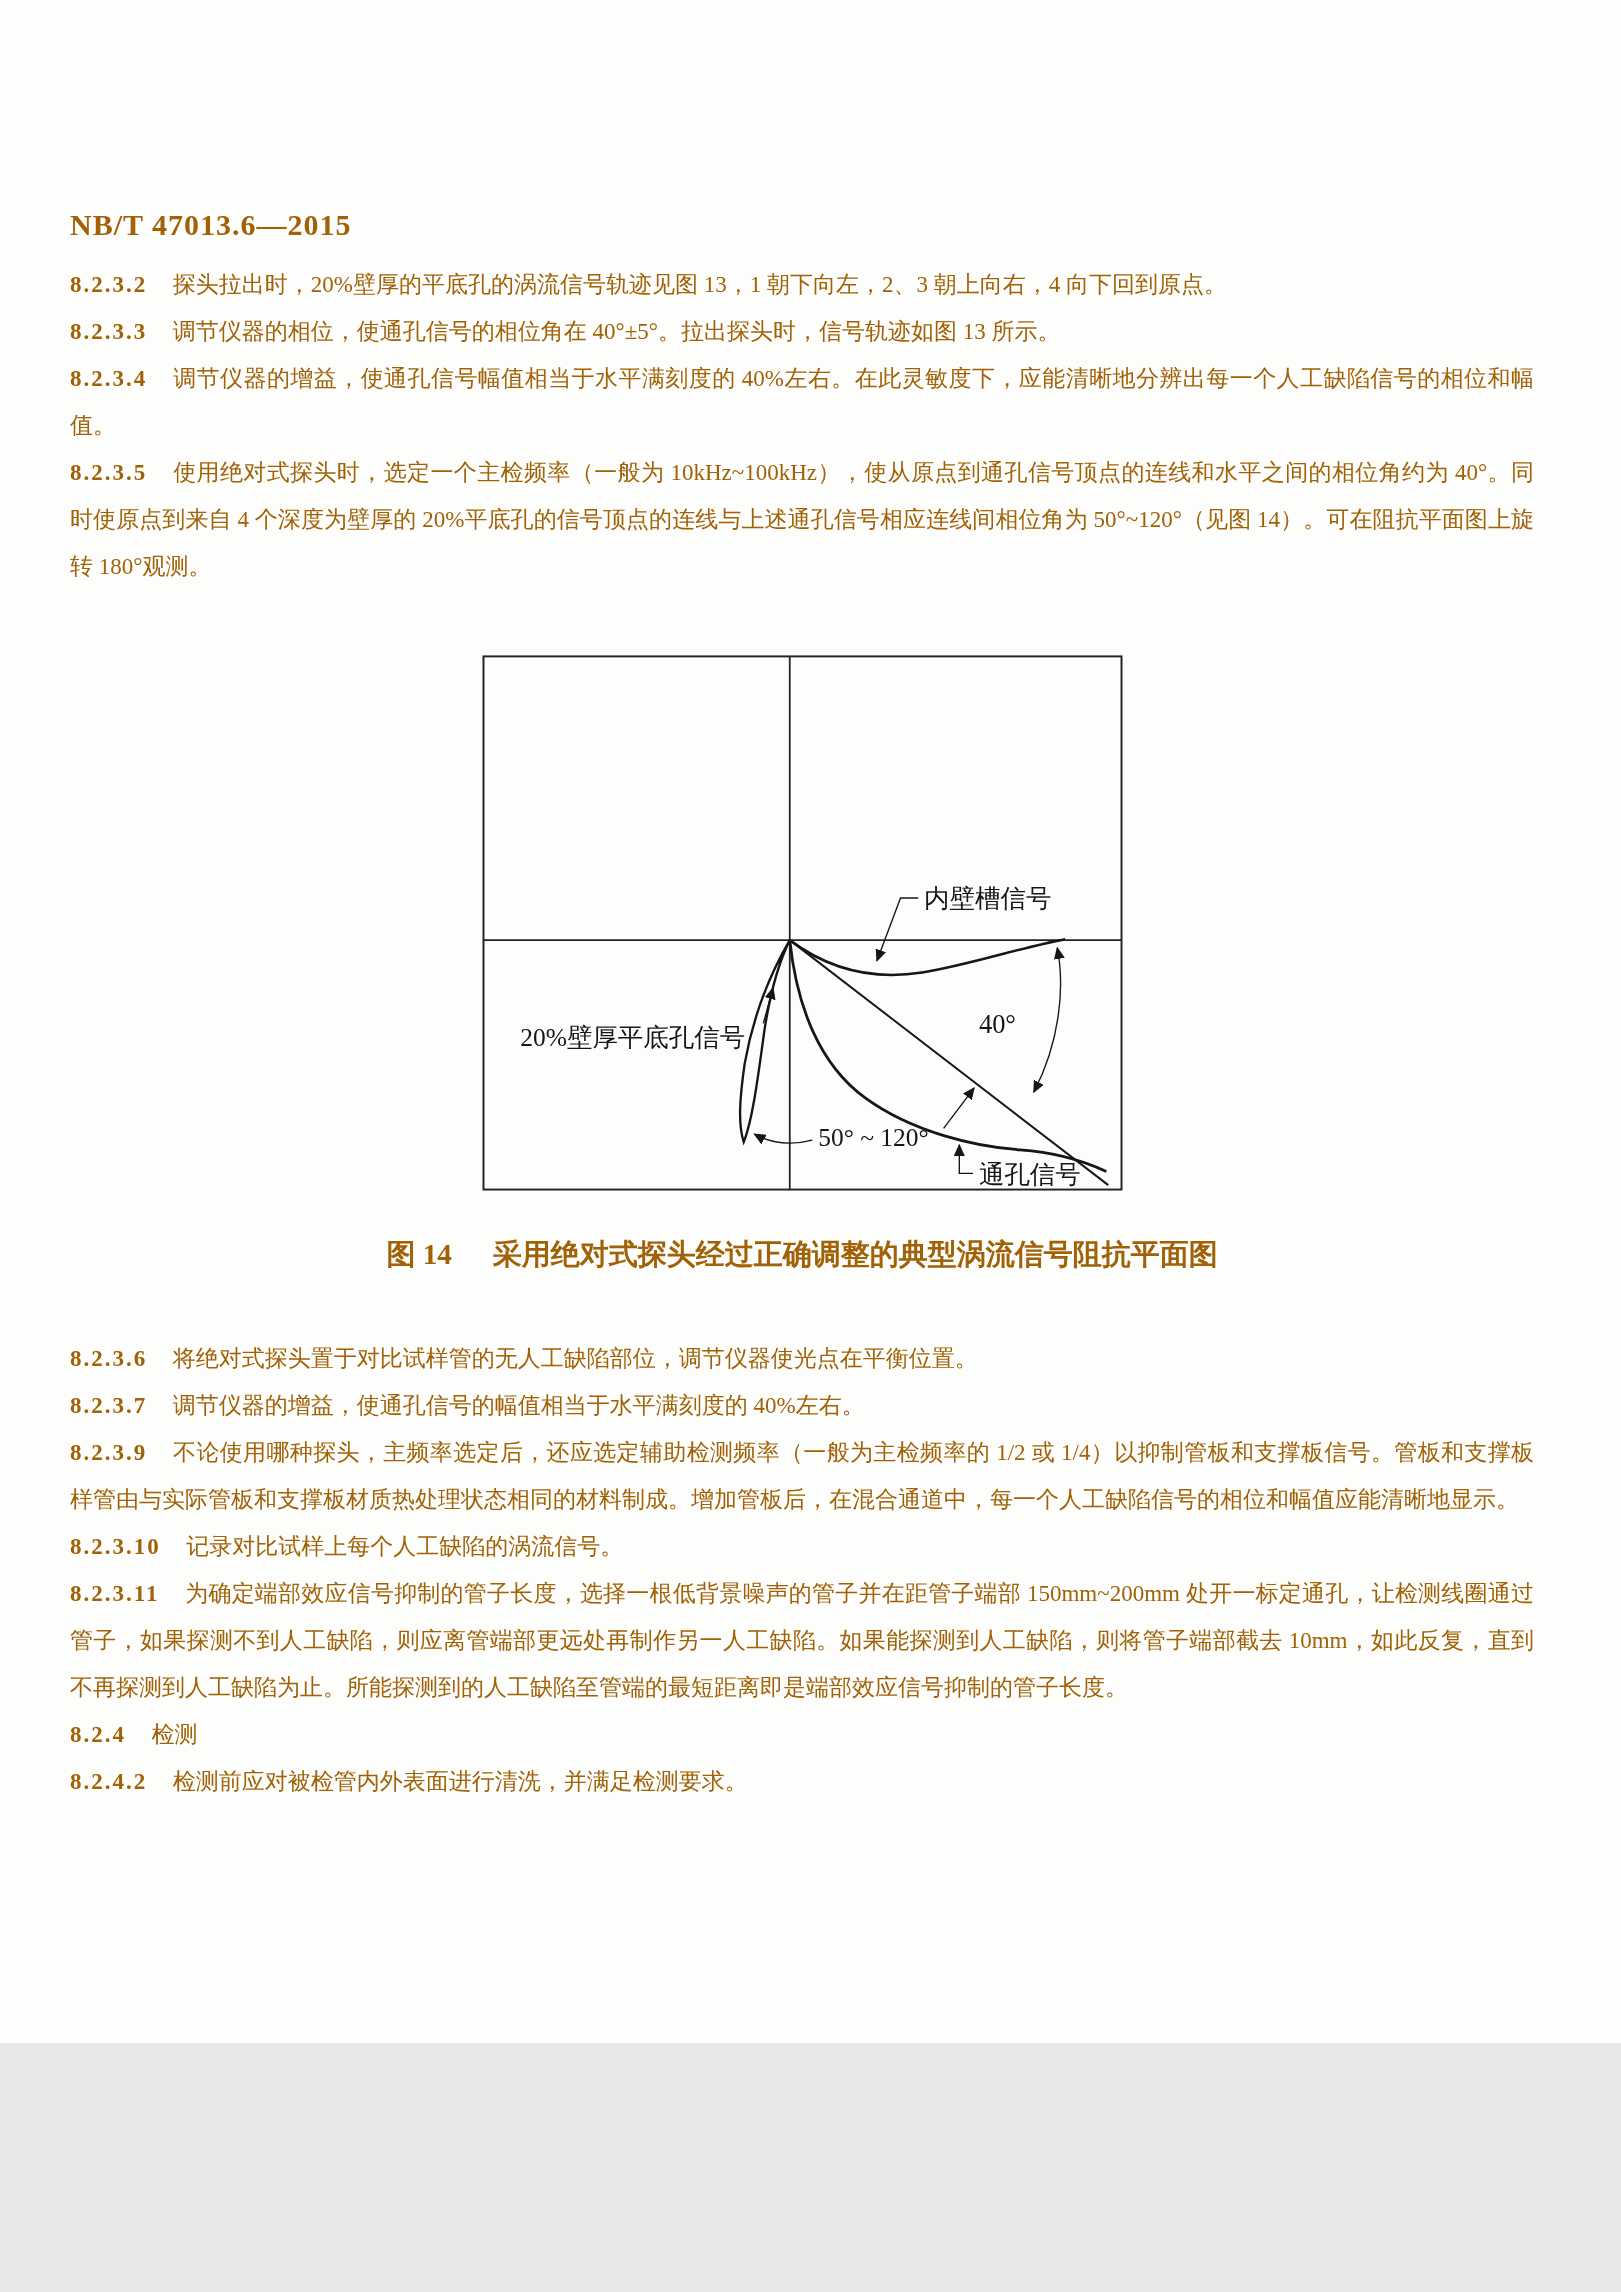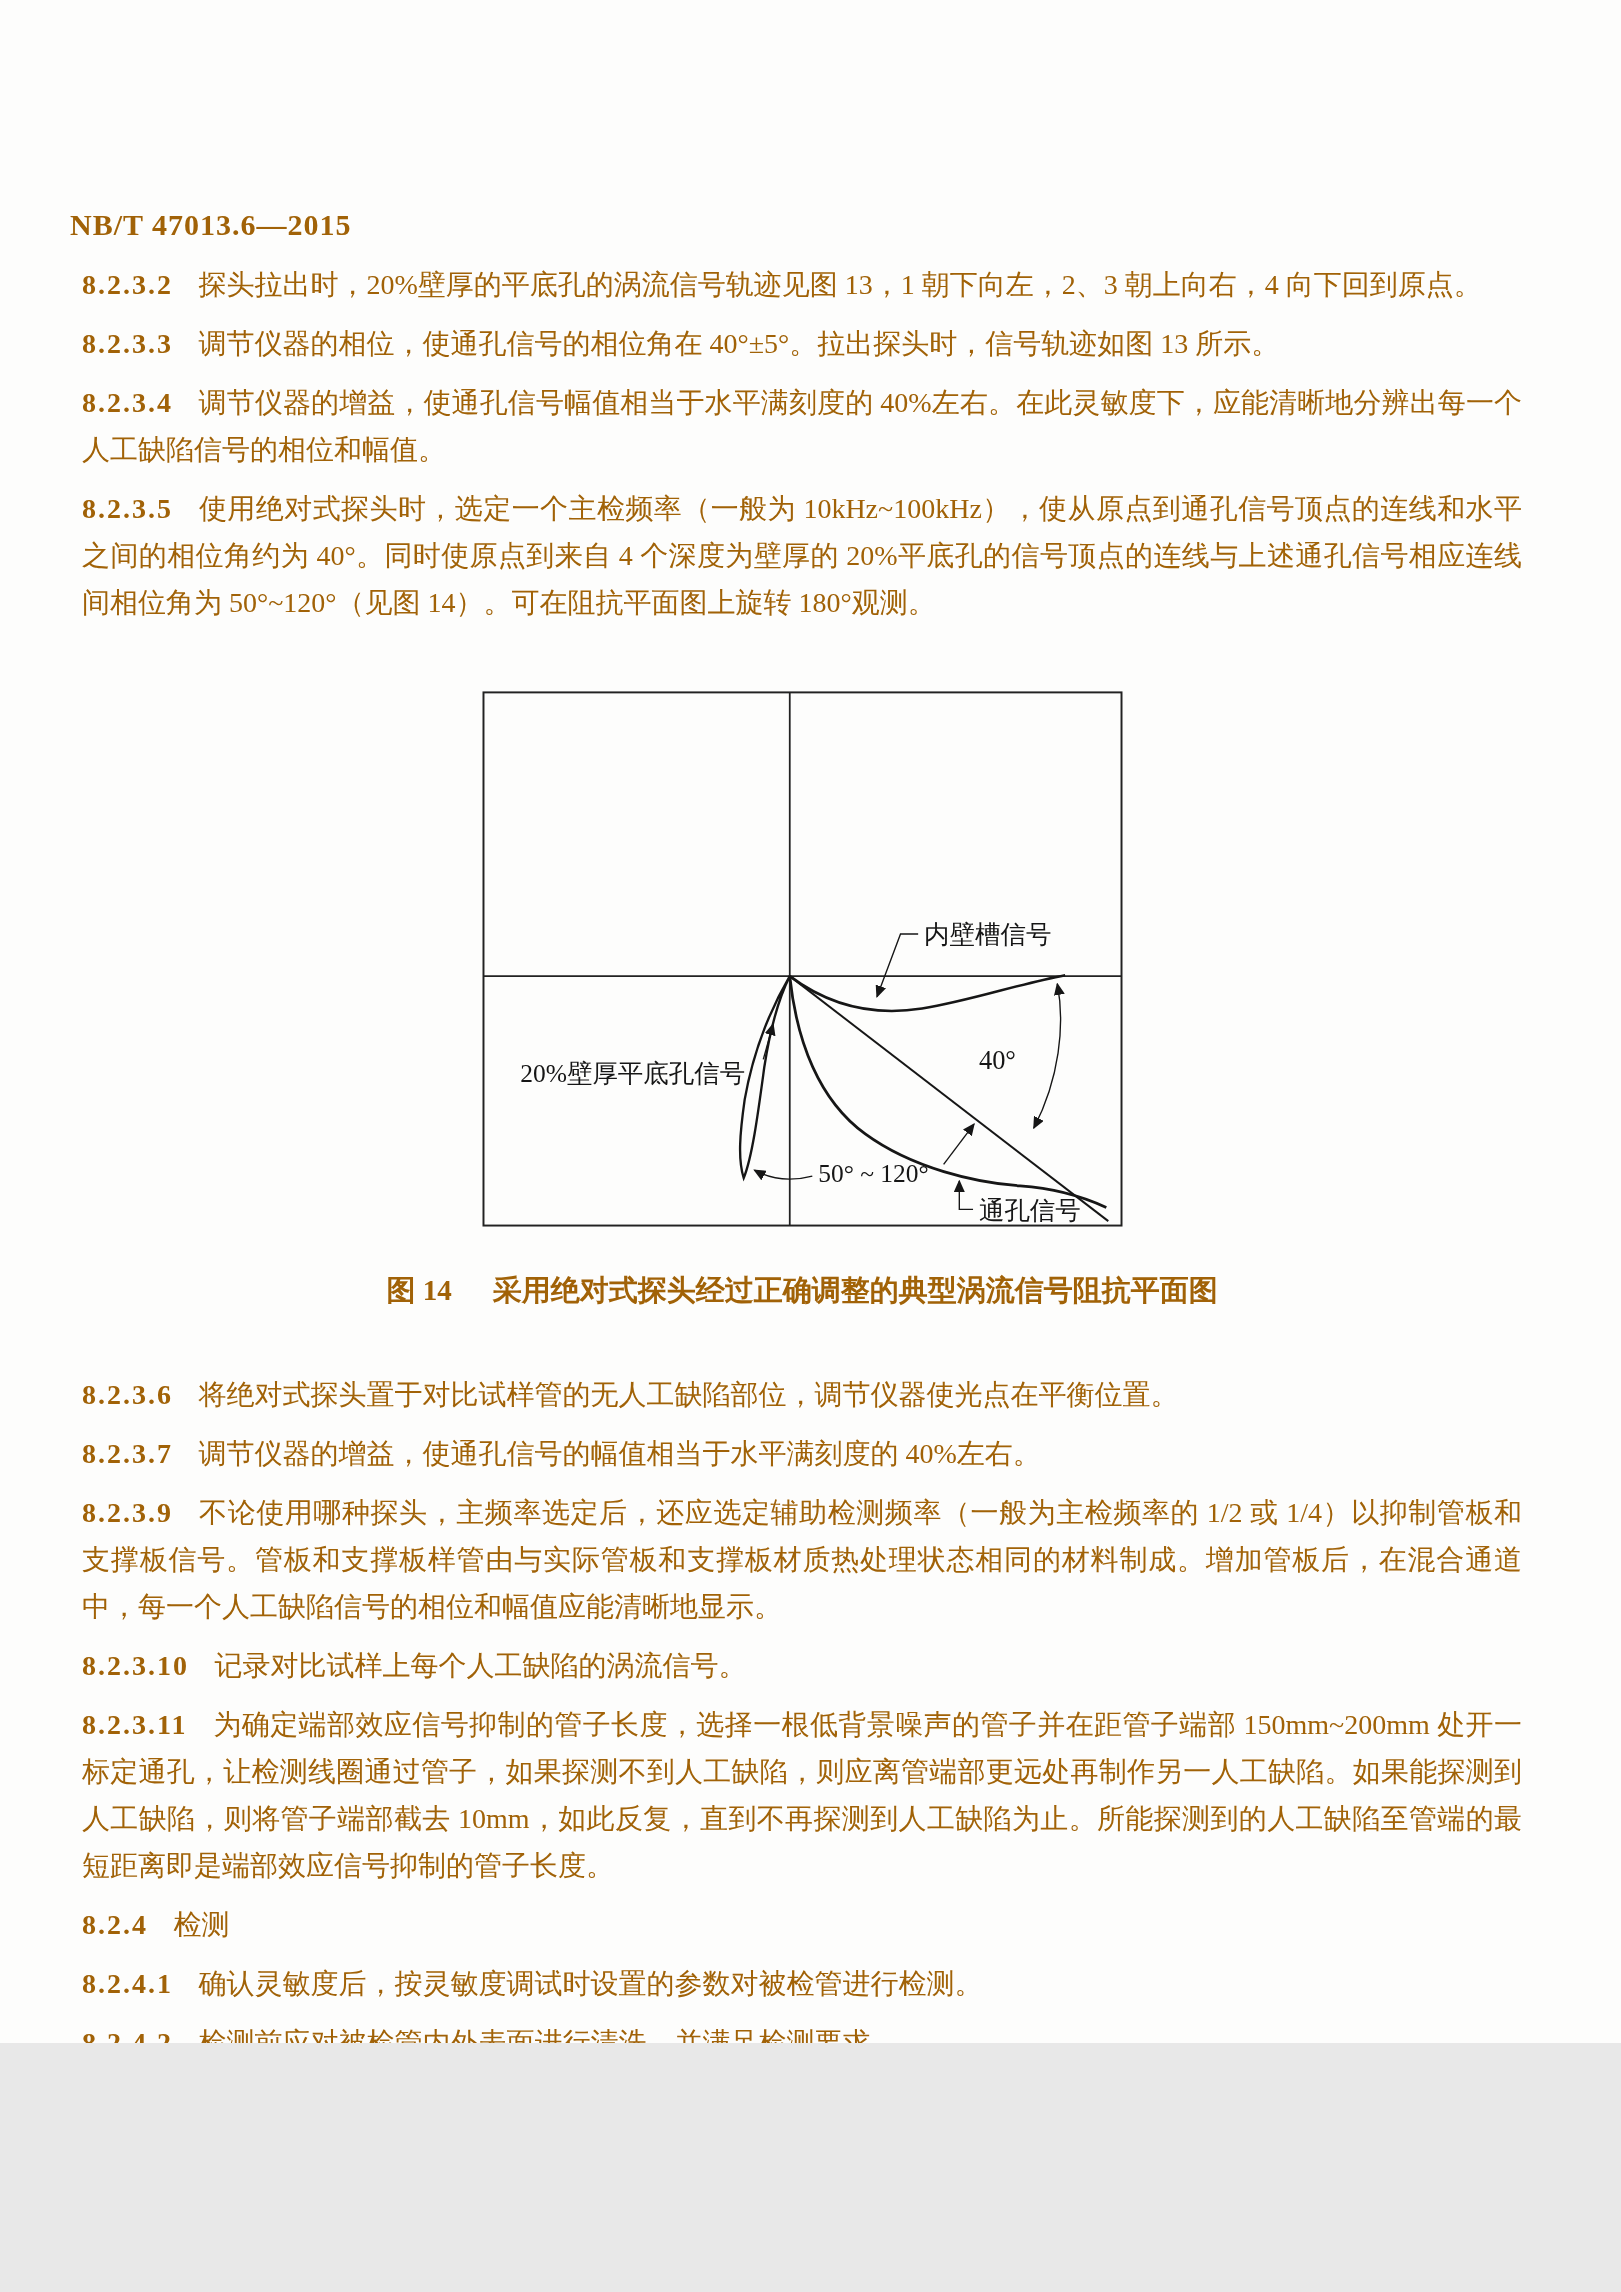--- a/index.html
+++ b/index.html
@@ -15,22 +15,22 @@
     overflow:hidden;
   }
   .doc-header{
     font-size:30px;
     font-weight:bold;
     letter-spacing:1px;
     margin:0 0 19.6px 0;
     line-height:33px;
   }
   .clause{
-    margin:12px;
-    font-size:28px;
+    margin:0;
+    font-size:23px;
     line-height:47px;
     text-align:justify;
   }
   .clause .cnum{
     display:inline-block;
     margin-right:25.5px;
     letter-spacing:2px;
     font-weight:600;
   }
   .figure-block{
@@ -123,21 +123,20 @@
 
 
       <p class="clause"><span class="cnum">8.2.3.9</span><span>不论使用哪种探头，主频率选定后，还应选定辅助检测频率（一般为主检频率的 1/2 或 1/4）以抑制管板和支撑板信号。管板和支撑板样管由与实际管板和支撑板材质热处理状态相同的材料制成。增加管板后，在混合通道中，每一个人工缺陷信号的相位和幅值应能清晰地显示。</span></p>
 
       <p class="clause"><span class="cnum">8.2.3.10</span><span>记录对比试样上每个人工缺陷的涡流信号。</span></p>
 
       <p class="clause"><span class="cnum">8.2.3.11</span><span>为确定端部效应信号抑制的管子长度，选择一根低背景噪声的管子并在距管子端部 150mm~200mm 处开一标定通孔，让检测线圈通过管子，如果探测不到人工缺陷，则应离管端部更远处再制作另一人工缺陷。如果能探测到人工缺陷，则将管子端部截去 10mm，如此反复，直到不再探测到人工缺陷为止。所能探测到的人工缺陷至管端的最短距离即是端部效应信号抑制的管子长度。</span></p>
 
       <p class="clause"><span class="cnum">8.2.4</span><span>检测</span></p>
 
-      <p class="clause"><span class="cnum">8.2.4.1</span><span>确认灵敏度后，按灵敏度调试时设置的参数对被检管进行检测。</span></p>
 
       <p class="clause"><span class="cnum">8.2.4.2</span><span>检测前应对被检管内外表面进行清洗，并满足检测要求。</span></p>
     </div>
 
   <div class="page-number">266</div>
 
 </div>
 
 
 </body></html>

